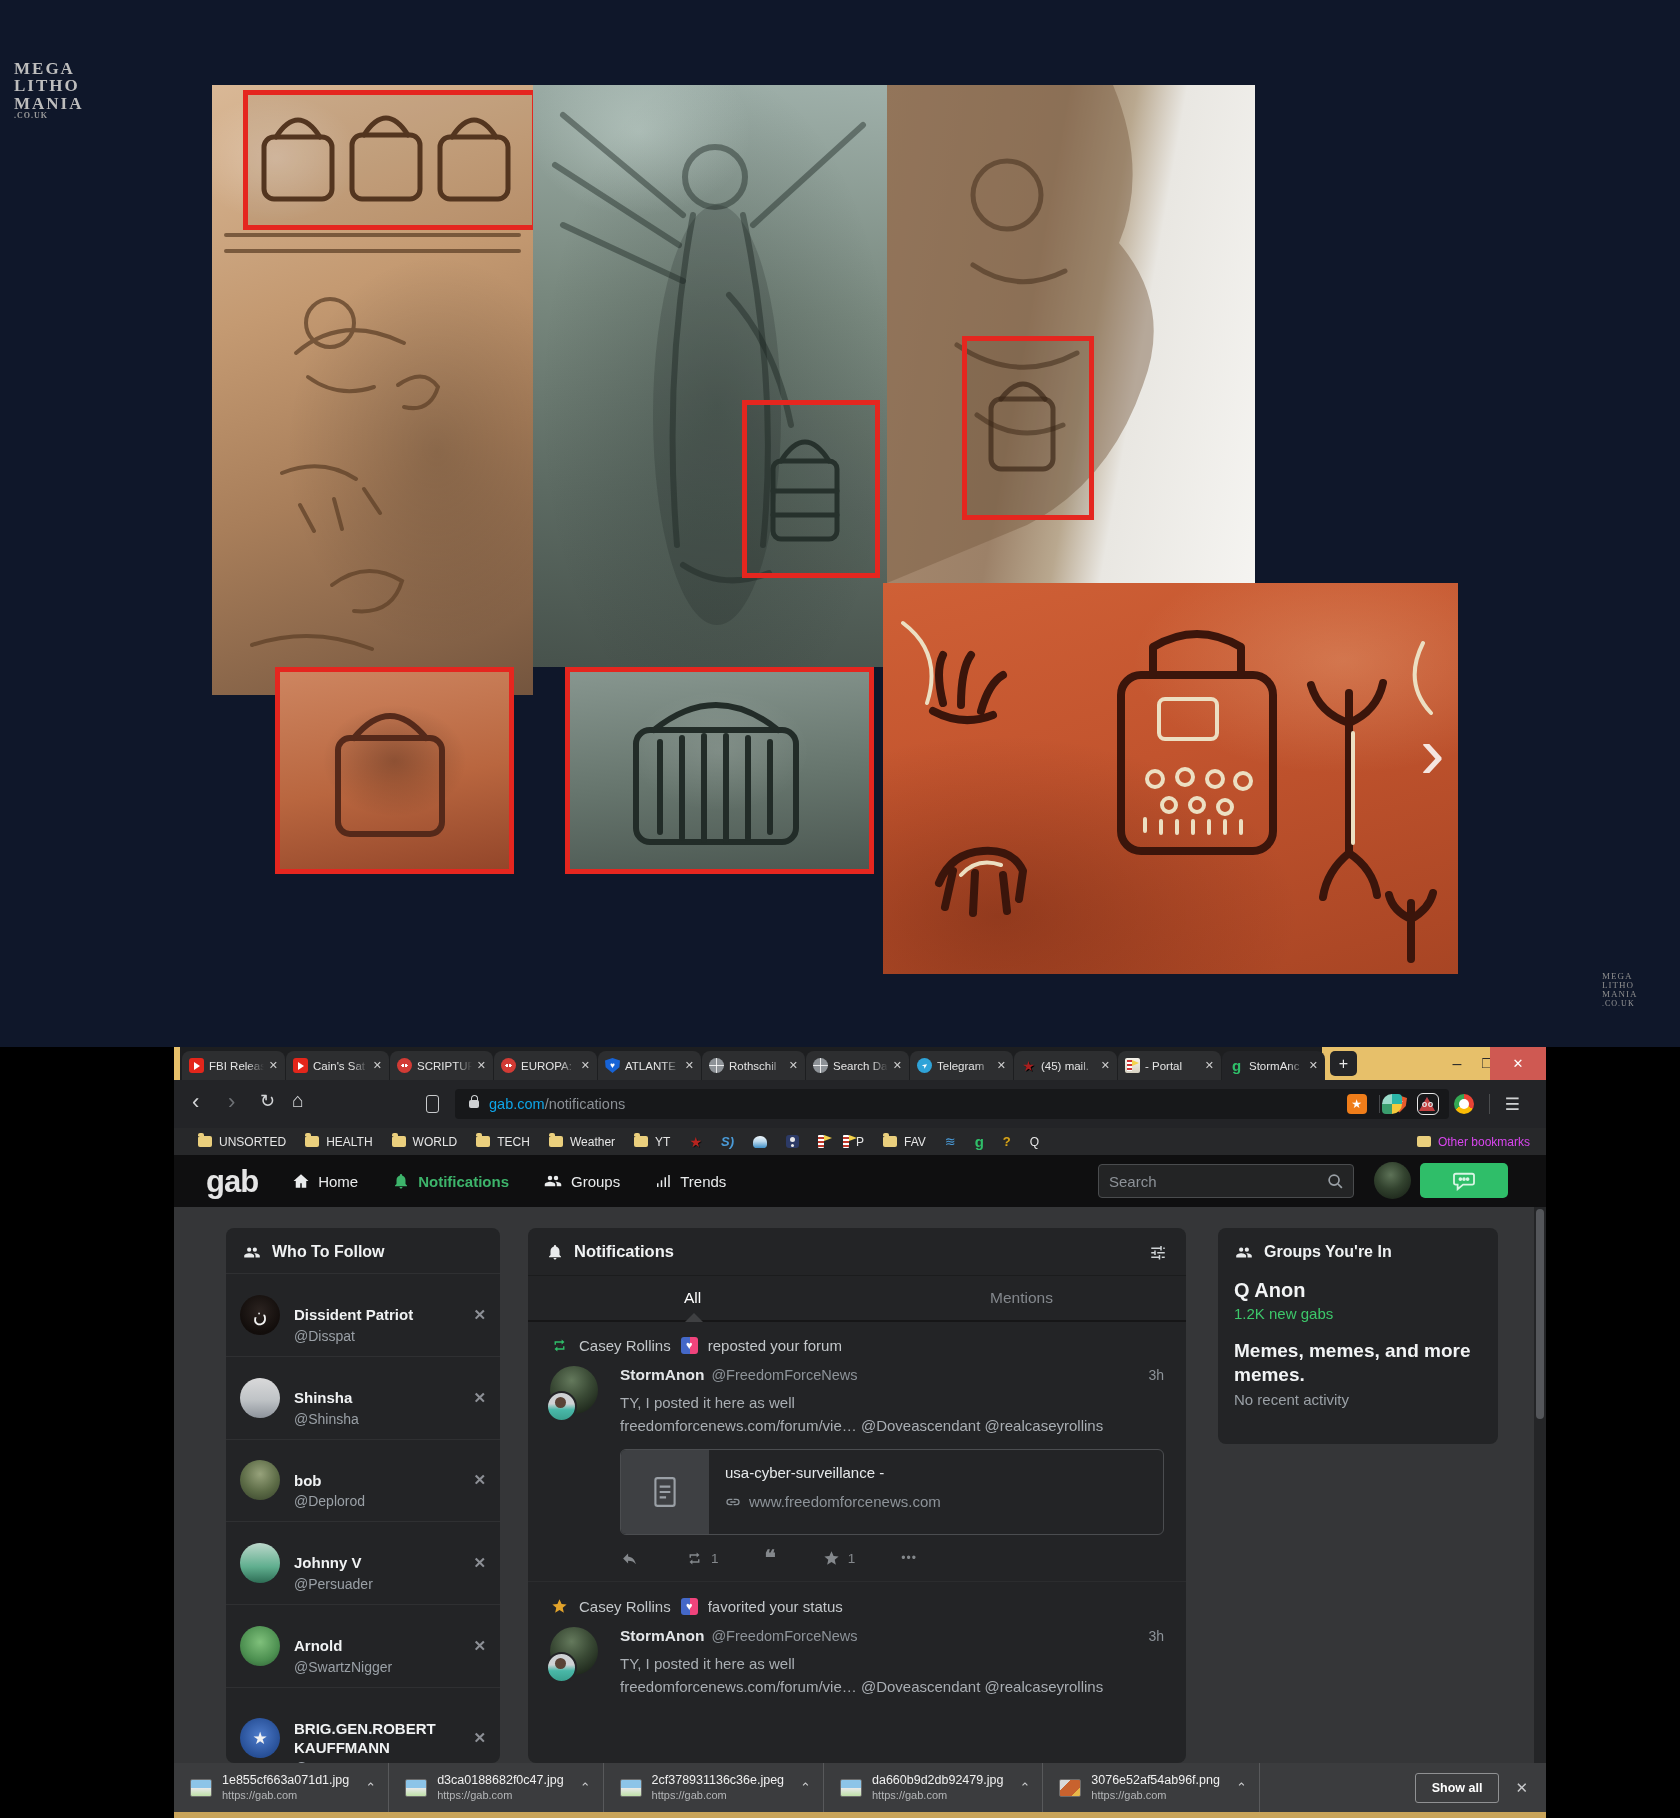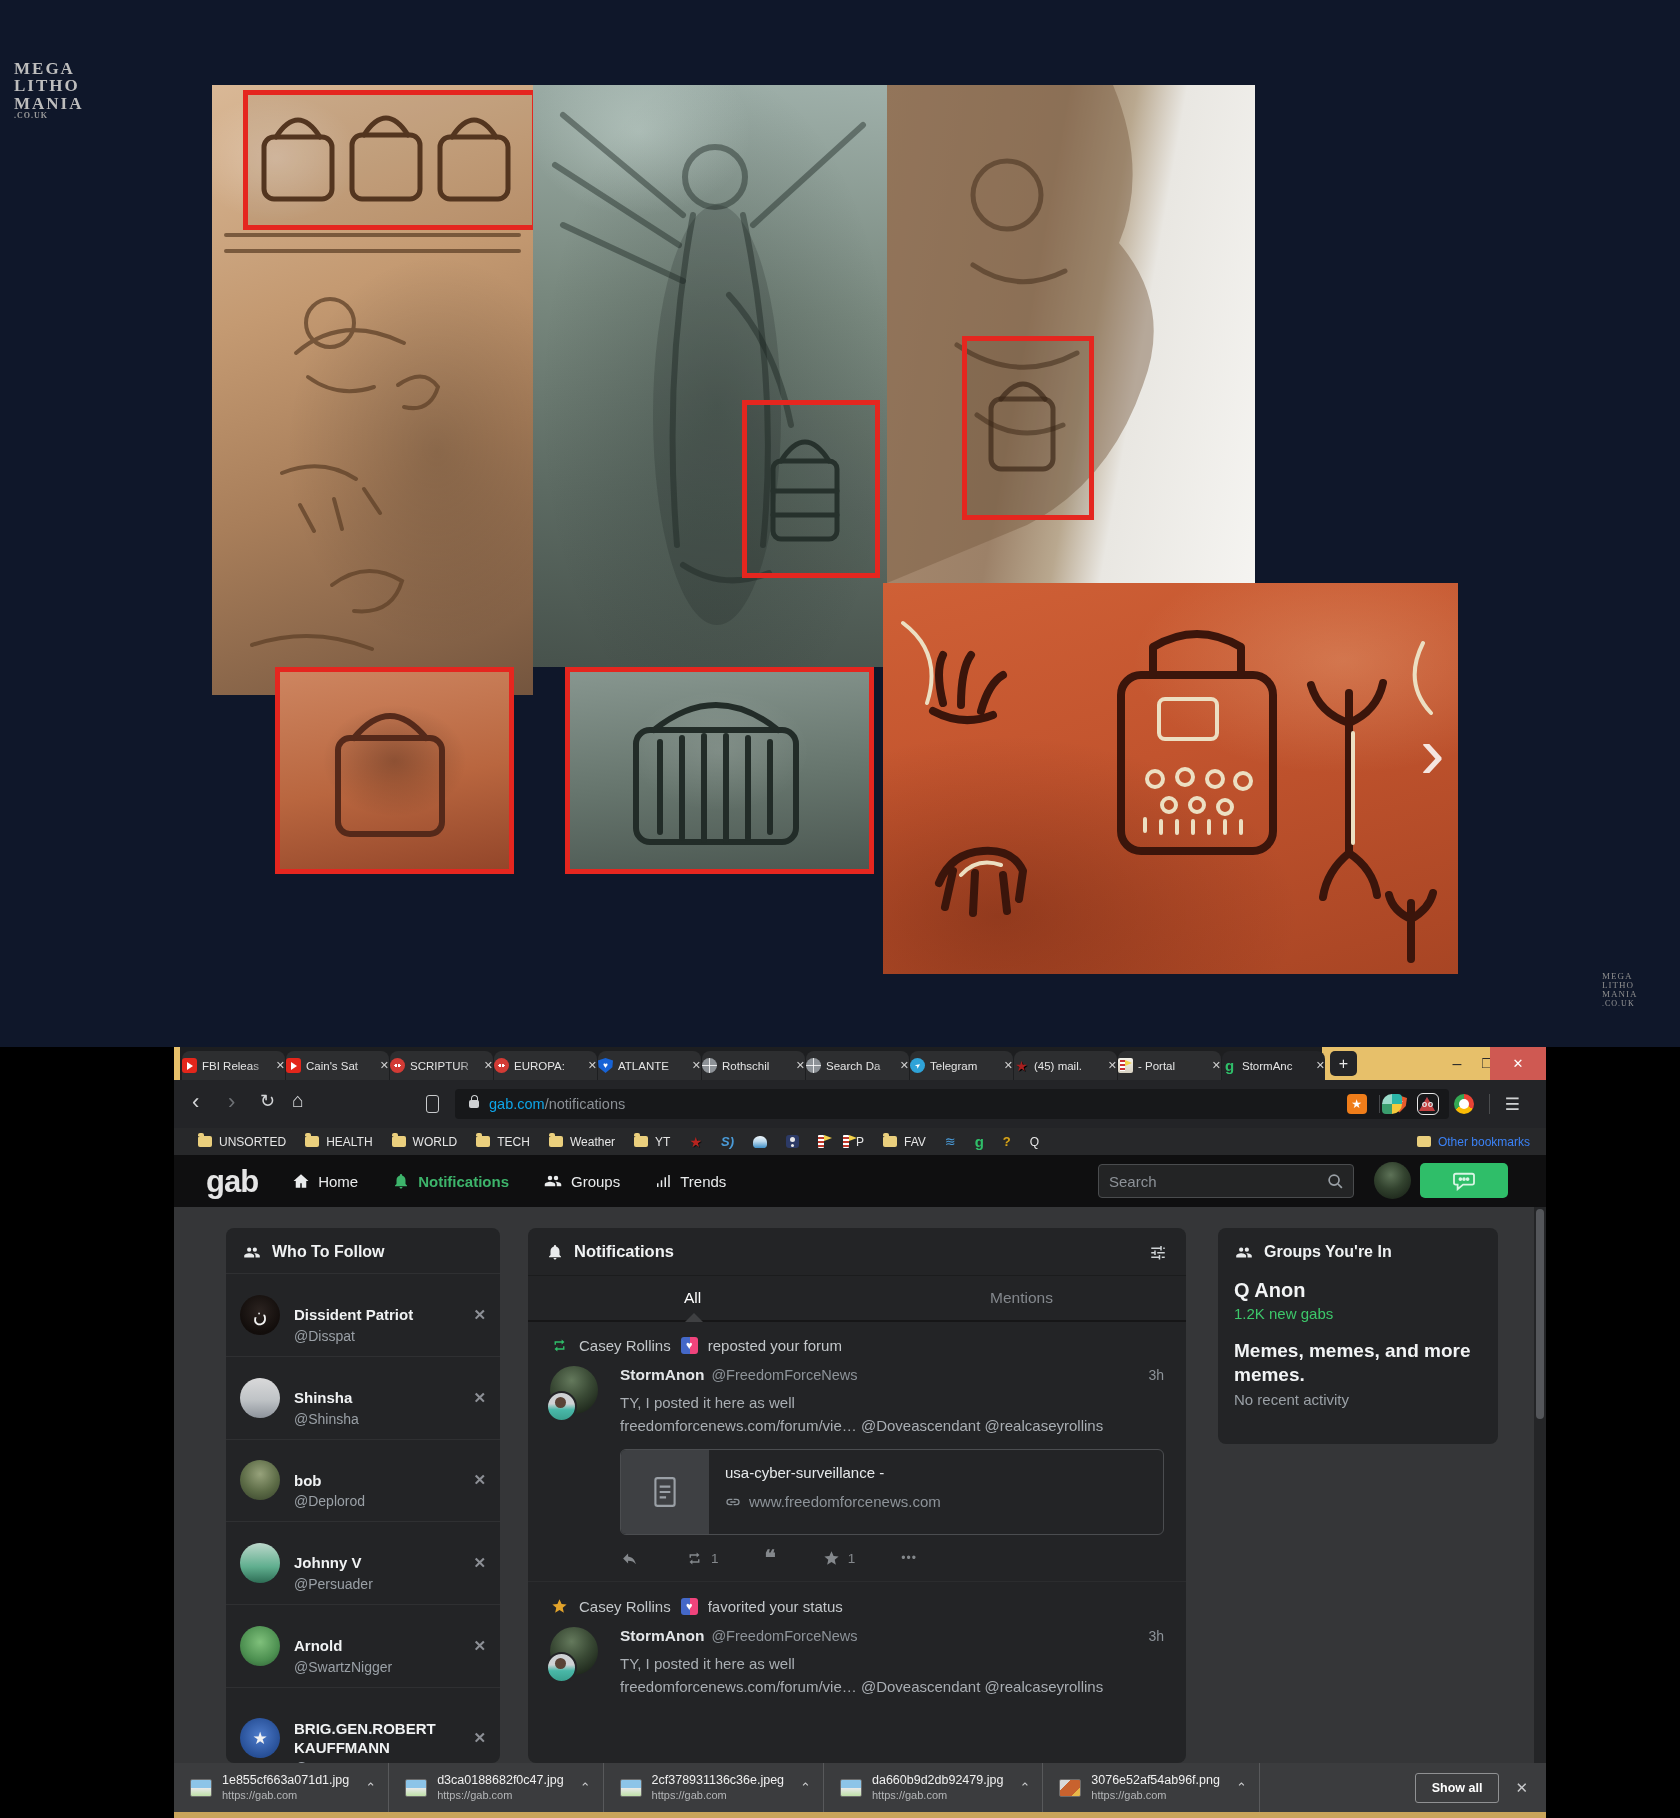--- a/index.html
+++ b/index.html
@@ -43,21 +43,21 @@
   #p2-redbox{left:742px;top:400px;width:128px;height:168px;}
   #p3-redbox{left:962px;top:336px;width:122px;height:174px;}
   #next-arrow{left:1420px;top:716px;font-size:74px;color:rgba(255,255,255,.85);line-height:1;}
 
   
   #browser{left:174px;top:1047px;width:1372px;height:771px;background:#1c1d1f;}
   #tabstrip{left:0;top:0;width:1372px;height:33px;background:#1d1e20;}
   #gold-left{left:0;top:0;width:6px;height:33px;background:#e7c06a;}
   #gold-right{left:1148px;top:0;width:224px;height:33px;background:#e7c06a;}
   .tab{position:absolute;top:4px;height:29px;width:103px;background:#2d2e30;border-radius:8px 8px 0 0;
-       display:flex;align-items:center;padding:0 0;box-sizing:border-box;gap:5px;}
+       display:flex;align-items:center;padding:0 7px;box-sizing:border-box;gap:5px;}
   .tab.active{background:#232427;}
   .tab .tlabel{color:#e4e4e4;font-size:11.5px;white-space:nowrap;overflow:hidden;flex:1;
        -webkit-mask-image:linear-gradient(90deg,#000 70%,transparent);mask-image:linear-gradient(90deg,#000 70%,transparent);}
   .tab .tclose{color:#cfcfcf;font-size:11px;flex:0 0 auto;}
   .fav{width:15px;height:15px;flex:0 0 auto;border-radius:3px;position:relative;display:flex;align-items:center;justify-content:center;}
   .fav-yt{background:#e32television;}
   .fav-yt{background:#e3261b;}
   .fav-yt::after{content:"";border-left:6px solid #fff;border-top:4px solid transparent;border-bottom:4px solid transparent;}
   .fav-bubble{background:#d23b35;border-radius:50%;}
   .fav-bubble::after{content:"";width:7px;height:3px;border-radius:2px;
@@ -121,21 +121,21 @@
   .bm-star{color:#b8241f;font-size:14px;text-shadow:1px 1px 0 #111;line-height:1;}
   .bm-s{color:#4a9bd8;font-weight:bold;font-style:italic;font-size:13px;line-height:1;}
   .bm-cloud{width:14px;height:12px;border-radius:50% 50% 30% 30%;background:linear-gradient(180deg,#eef6fb 0%,#bcd9ec 45%,#3e8fc7 100%);}
   .bm-person{width:13px;height:13px;border-radius:3px;background:#2c3a66;position:relative;}
   .bm-person::after{content:"";position:absolute;left:4px;top:2px;width:5px;height:5px;border-radius:50%;background:#e8e8e8;box-shadow:0 6px 0 -1px #e8e8e8;}
   .bm-lh{width:6px;height:13px;background:repeating-linear-gradient(180deg,#fff 0 2px,#c0392b 2px 4px);border-radius:1px;position:relative;}
   .bm-lh::after{content:"";position:absolute;right:-8px;top:0;border-left:8px solid #f4d34c;border-top:3px solid transparent;border-bottom:3px solid transparent;}
   .bm-rss{color:#4a9bd8;font-size:13px;line-height:1;}
   .bm-gab{color:#2fbe69;font-weight:bold;font-size:15px;line-height:1;}
   .bm-coin{color:#d4a31e;font-weight:bold;font-size:13px;line-height:1;text-shadow:0 0 1px #5a4200;}
-  #other-bm{position:absolute;right:16px;top:81px;height:27px;display:flex;align-items:center;gap:7px;color:#3b82f6;font-size:12px;}
+  #other-bm{position:absolute;right:16px;top:81px;height:27px;display:flex;align-items:center;gap:7px;color:#d946ef;font-size:12px;}
   #other-bm::before{content:"";width:14px;height:11px;background:#eacf7d;border-radius:2px;}
 
   
   #gabnav{left:0;top:108px;width:1372px;height:52px;background:#0f0f10;display:flex;align-items:center;}
   #gab-logo{margin-left:32px;color:#e5e5e5;font-size:31px;font-weight:bold;letter-spacing:-1px;line-height:1;}
   .gnav-item{display:flex;align-items:center;gap:8px;color:#e9ebec;font-size:15px;margin-left:34px;}
   .gnav-item svg{fill:currentColor;}
   .gnav-item.active{color:#3db46b;font-weight:bold;}
   #gab-search{position:absolute;left:924px;top:9px;width:254px;height:32px;border:1px solid #4a4c4e;border-radius:4px;background:#232425;display:flex;align-items:center;}
   #gab-search input{flex:1;background:transparent;border:none;outline:none;color:#cfd3d6;font-size:15px;padding:0 10px;font-family:"Liberation Sans",sans-serif;}

